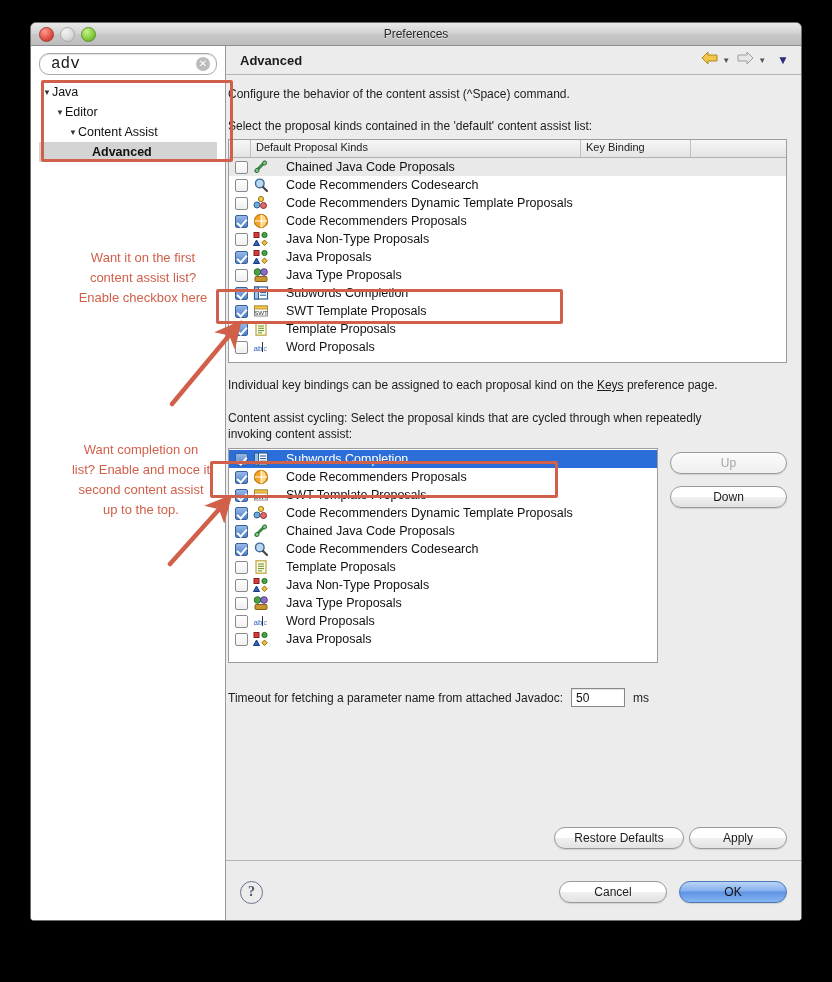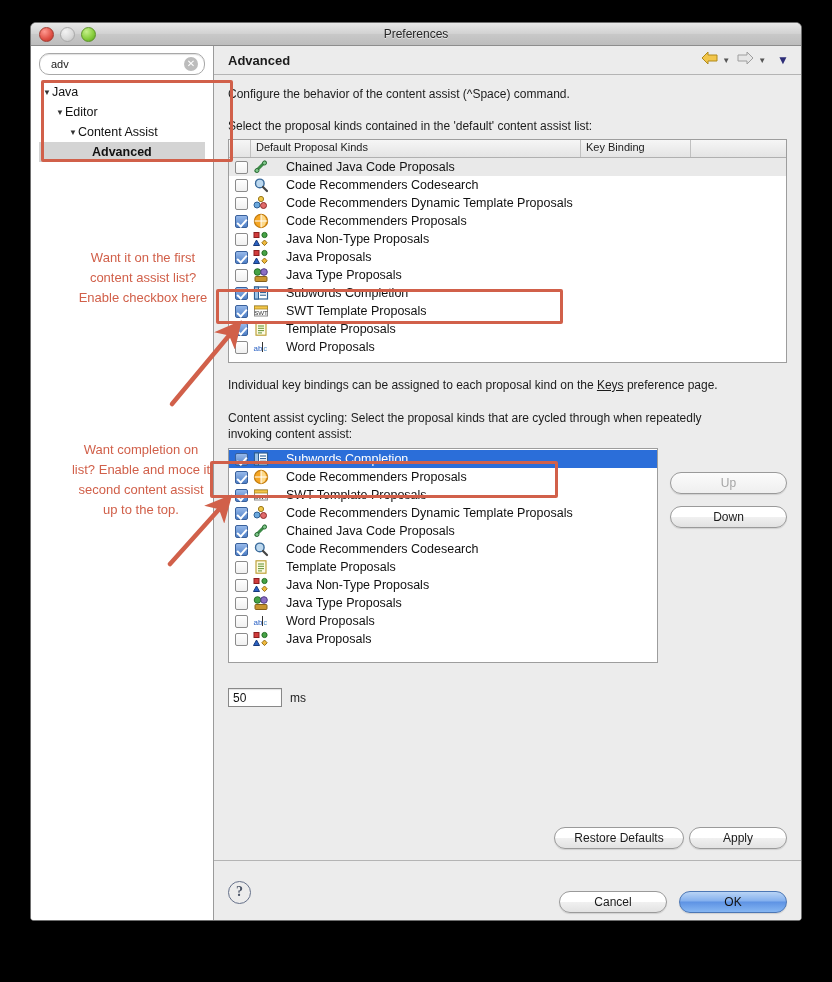--- a/index.html
+++ b/index.html
@@ -58,22 +58,22 @@
     position: relative;
     height: 20px;
     border: 1px solid #a8a8a8;
     border-radius: 10px;
     background: #fff;
     display: flex; align-items: center;
     padding: 0 9px;
     box-shadow: inset 0 1px 1px rgba(0,0,0,0.12);
   }
   .searchbox input {
-    border: 0; outline: 0; font-size: 11px; color: #1a1a1a;
-    font-family: Liberation Sans, sans-serif;
+    border: 0; outline: 0; font-size: 16px; color: #1a1a1a;
+    font-family: Liberation Mono, monospace;
     width: 140px; background: transparent;
   }
   .clear-icon {
     position: absolute; right: 6px; top: 3px;
     width: 14px; height: 14px; border-radius: 50%;
     background: #bcbcbc; color: #fff; font-size: 10px; line-height: 14px;
     text-align: center; font-family: "Liberation Sans", sans-serif;
   }
   .tree { margin-top: 7px; font-size: 12.5px; color:#111; }
   .tnode { height: 20px; display: flex; align-items: center; white-space: nowrap; }
@@ -84,21 +84,21 @@
   .rightpane { flex: 1; position: relative; background: #ececec; }
   .rp-header {
     height: 28px; border-bottom: 1px solid #b4b4b4;
     display: flex; align-items: center; padding: 0 12px 0 14px;
     background: #ececec;
   }
   .rp-title { font-size: 13px; font-weight: bold; color: #1c1c1c; flex: 1; }
   .navzone { display: flex; align-items: center; gap: 3px; }
   .navzone .tri { font-size: 8px; color: #555; margin: 0 4px 0 1px; }
 
-  .rp-content { padding: 12px 14px 0 14px; }
+  .rp-content { padding: 12px 14px 0 2px; }
   .desc { font-size: 12px; color: #1c1c1c; margin-bottom: 18px; }
   .label-line { font-size: 12px; color: #1c1c1c; margin-bottom: 6px; }
 
   
   .tbl {
     border: 1px solid #9d9d9d;
     background: #fff;
     box-sizing: border-box;
   }
   .tbl-head {
@@ -146,21 +146,20 @@
   .cycle-wrap { display: flex; gap: 12px; align-items: flex-start; }
   .cycle-tbl { width: 430px; height: 215px; border: 1px solid #9d9d9d; background:#fff; box-sizing:border-box; padding-top:1px;}
   .sidebtns { padding-top: 4px; }
   .btn {
     font-size: 12px; color: #1b1b1b;
     border: 1px solid #9a9a9a; border-radius: 11px;
     background: linear-gradient(to bottom, #ffffff 0%, #ffffff 48%, #f0f0f0 52%, #e2e2e2 100%);
     box-shadow: 0 1px 1px rgba(0,0,0,0.12);
     padding: 3px 0; text-align: center; cursor: default;
     font-family: "Liberation Sans", sans-serif;
-    margin-top: 20px;
   }
   .btn.disabled { color: #a5a5a5; background: linear-gradient(to bottom,#fbfbfb,#efefef); }
   .btn.wide { width: 115px; }
   .btn.default {
     background: linear-gradient(to bottom, #b9d4f5 0%, #84b0ee 45%, #5e93e4 50%, #85b6f2 100%);
     border-color: #4c77b5; color: #121212;
   }
 
   .timeout-row { display: flex; align-items: center; gap: 8px; margin-top: 25px; font-size: 12px; color: #1c1c1c; }
   .numfield {
@@ -550,20 +549,21 @@
                   </div>
                 </div>
             </div>
             <div class="sidebtns">
               <div class="btn wide disabled">Up</div>
               <div class="btn wide" style="margin-top:12px;">Down</div>
             </div>
           </div>
 
           <div class="timeout-row">
+            <span>Timeout for fetching a parameter name from attached Javadoc:</span>
             <input class="numfield" type="text" value="50" style="">
             <span>ms</span>
           </div>
 
           <div class="pagebtns" style="bottom:74px;">
             <div class="btn" style="width:128px;">Restore Defaults</div>
             <div class="btn" style="width:96px;">Apply</div>
           </div>
         </div>
 

